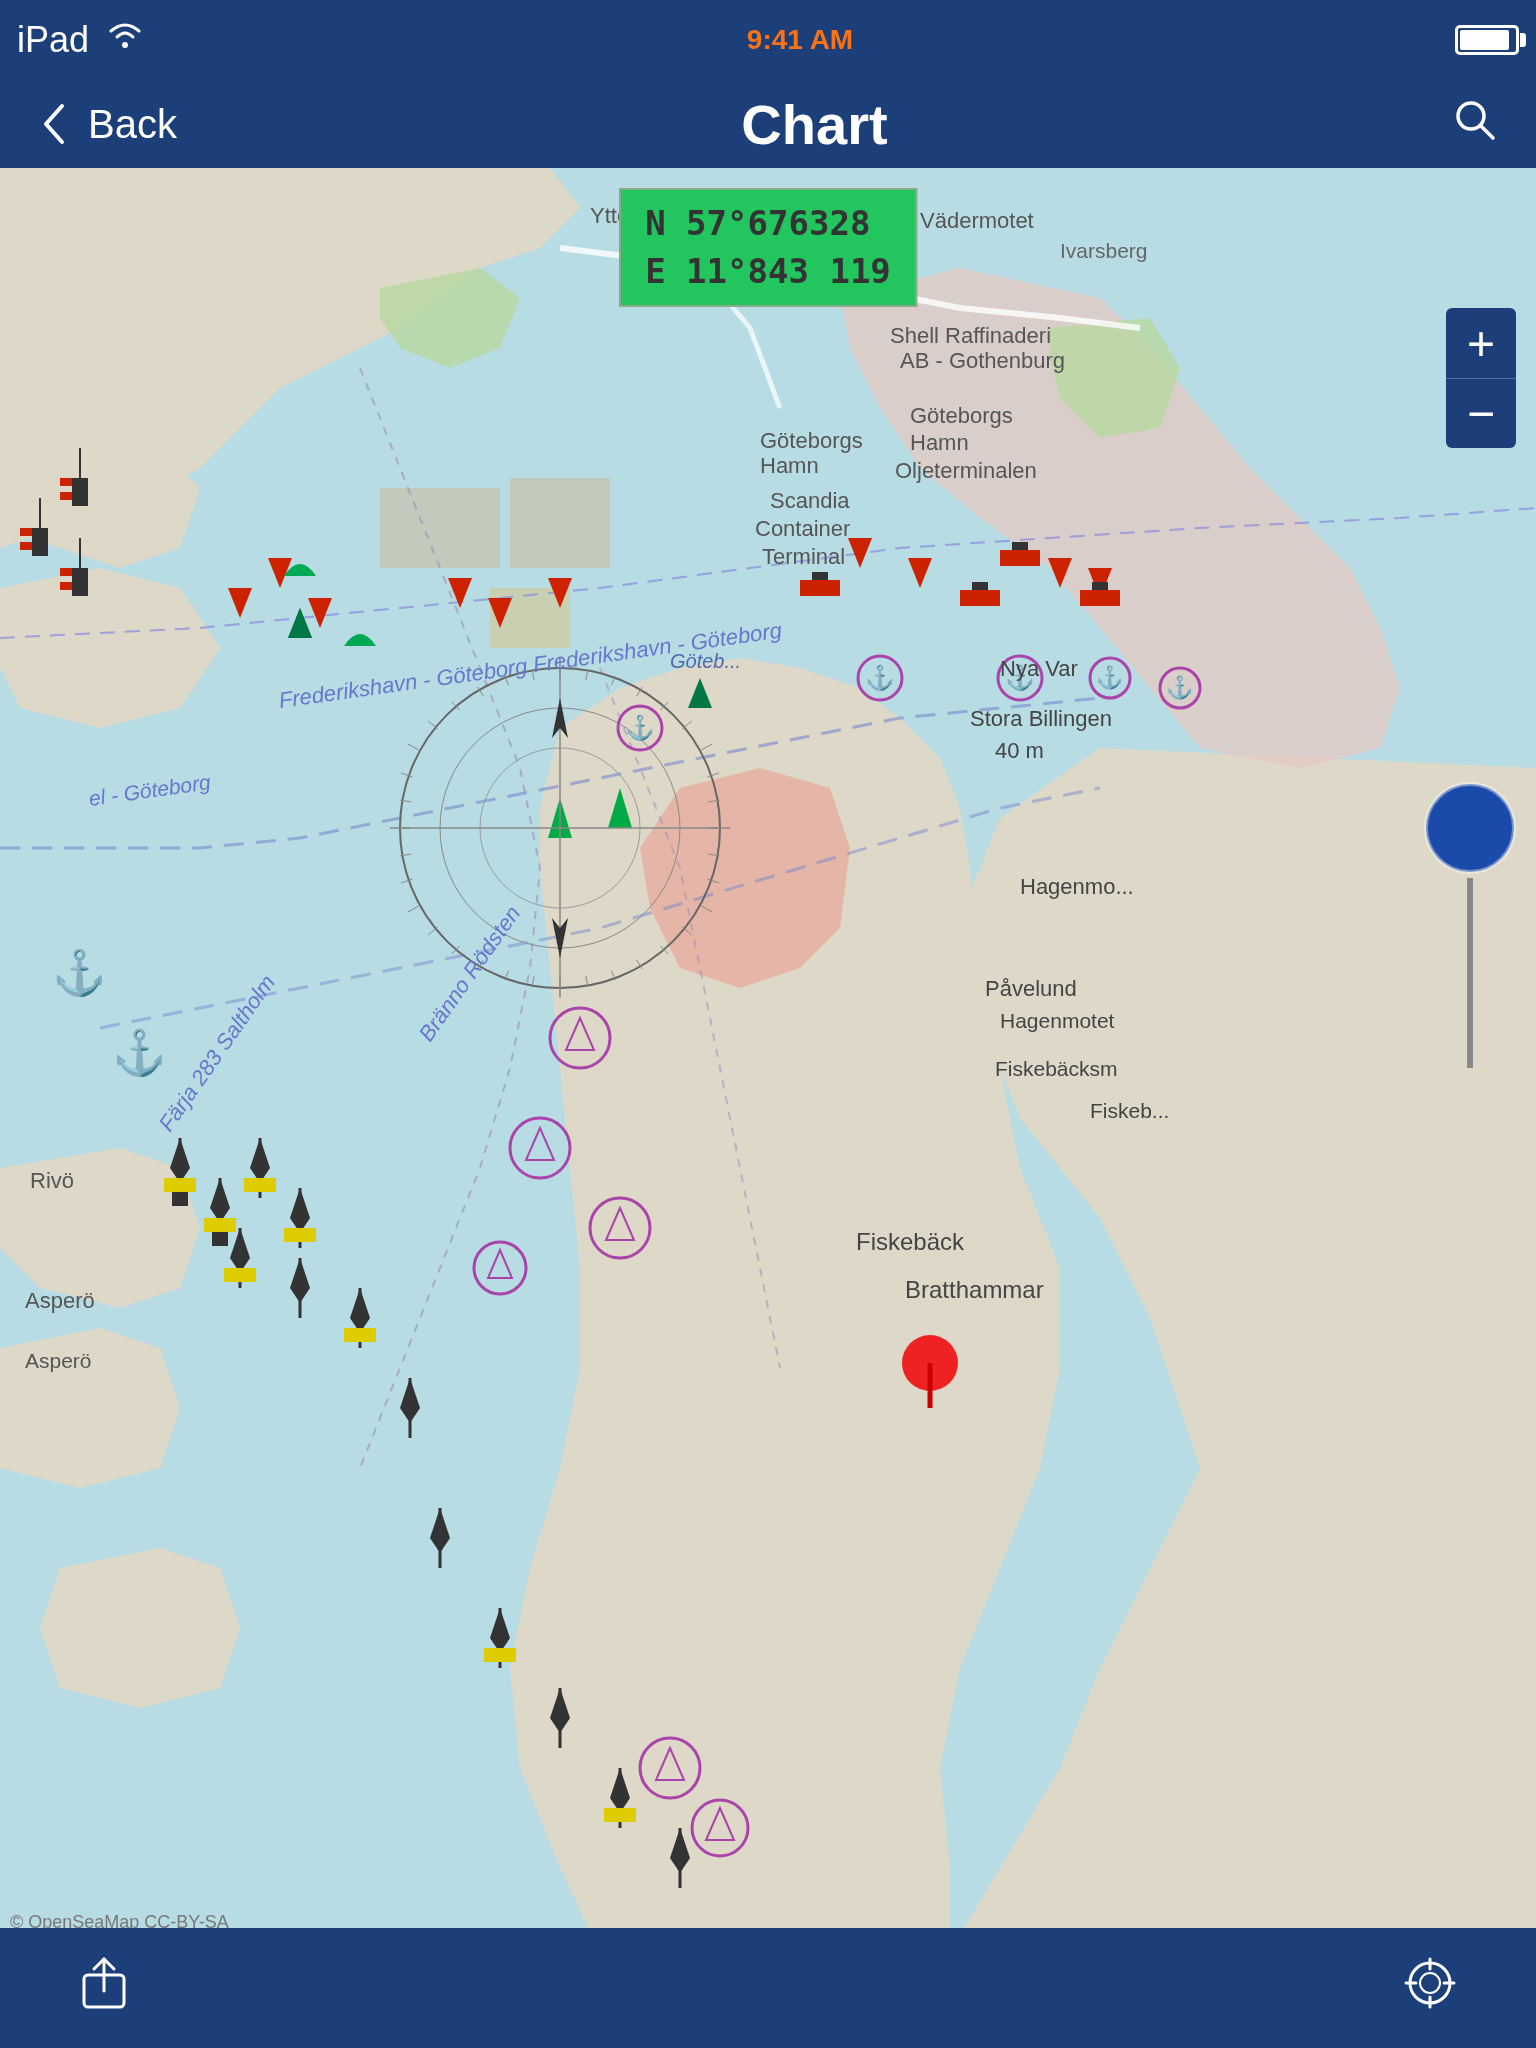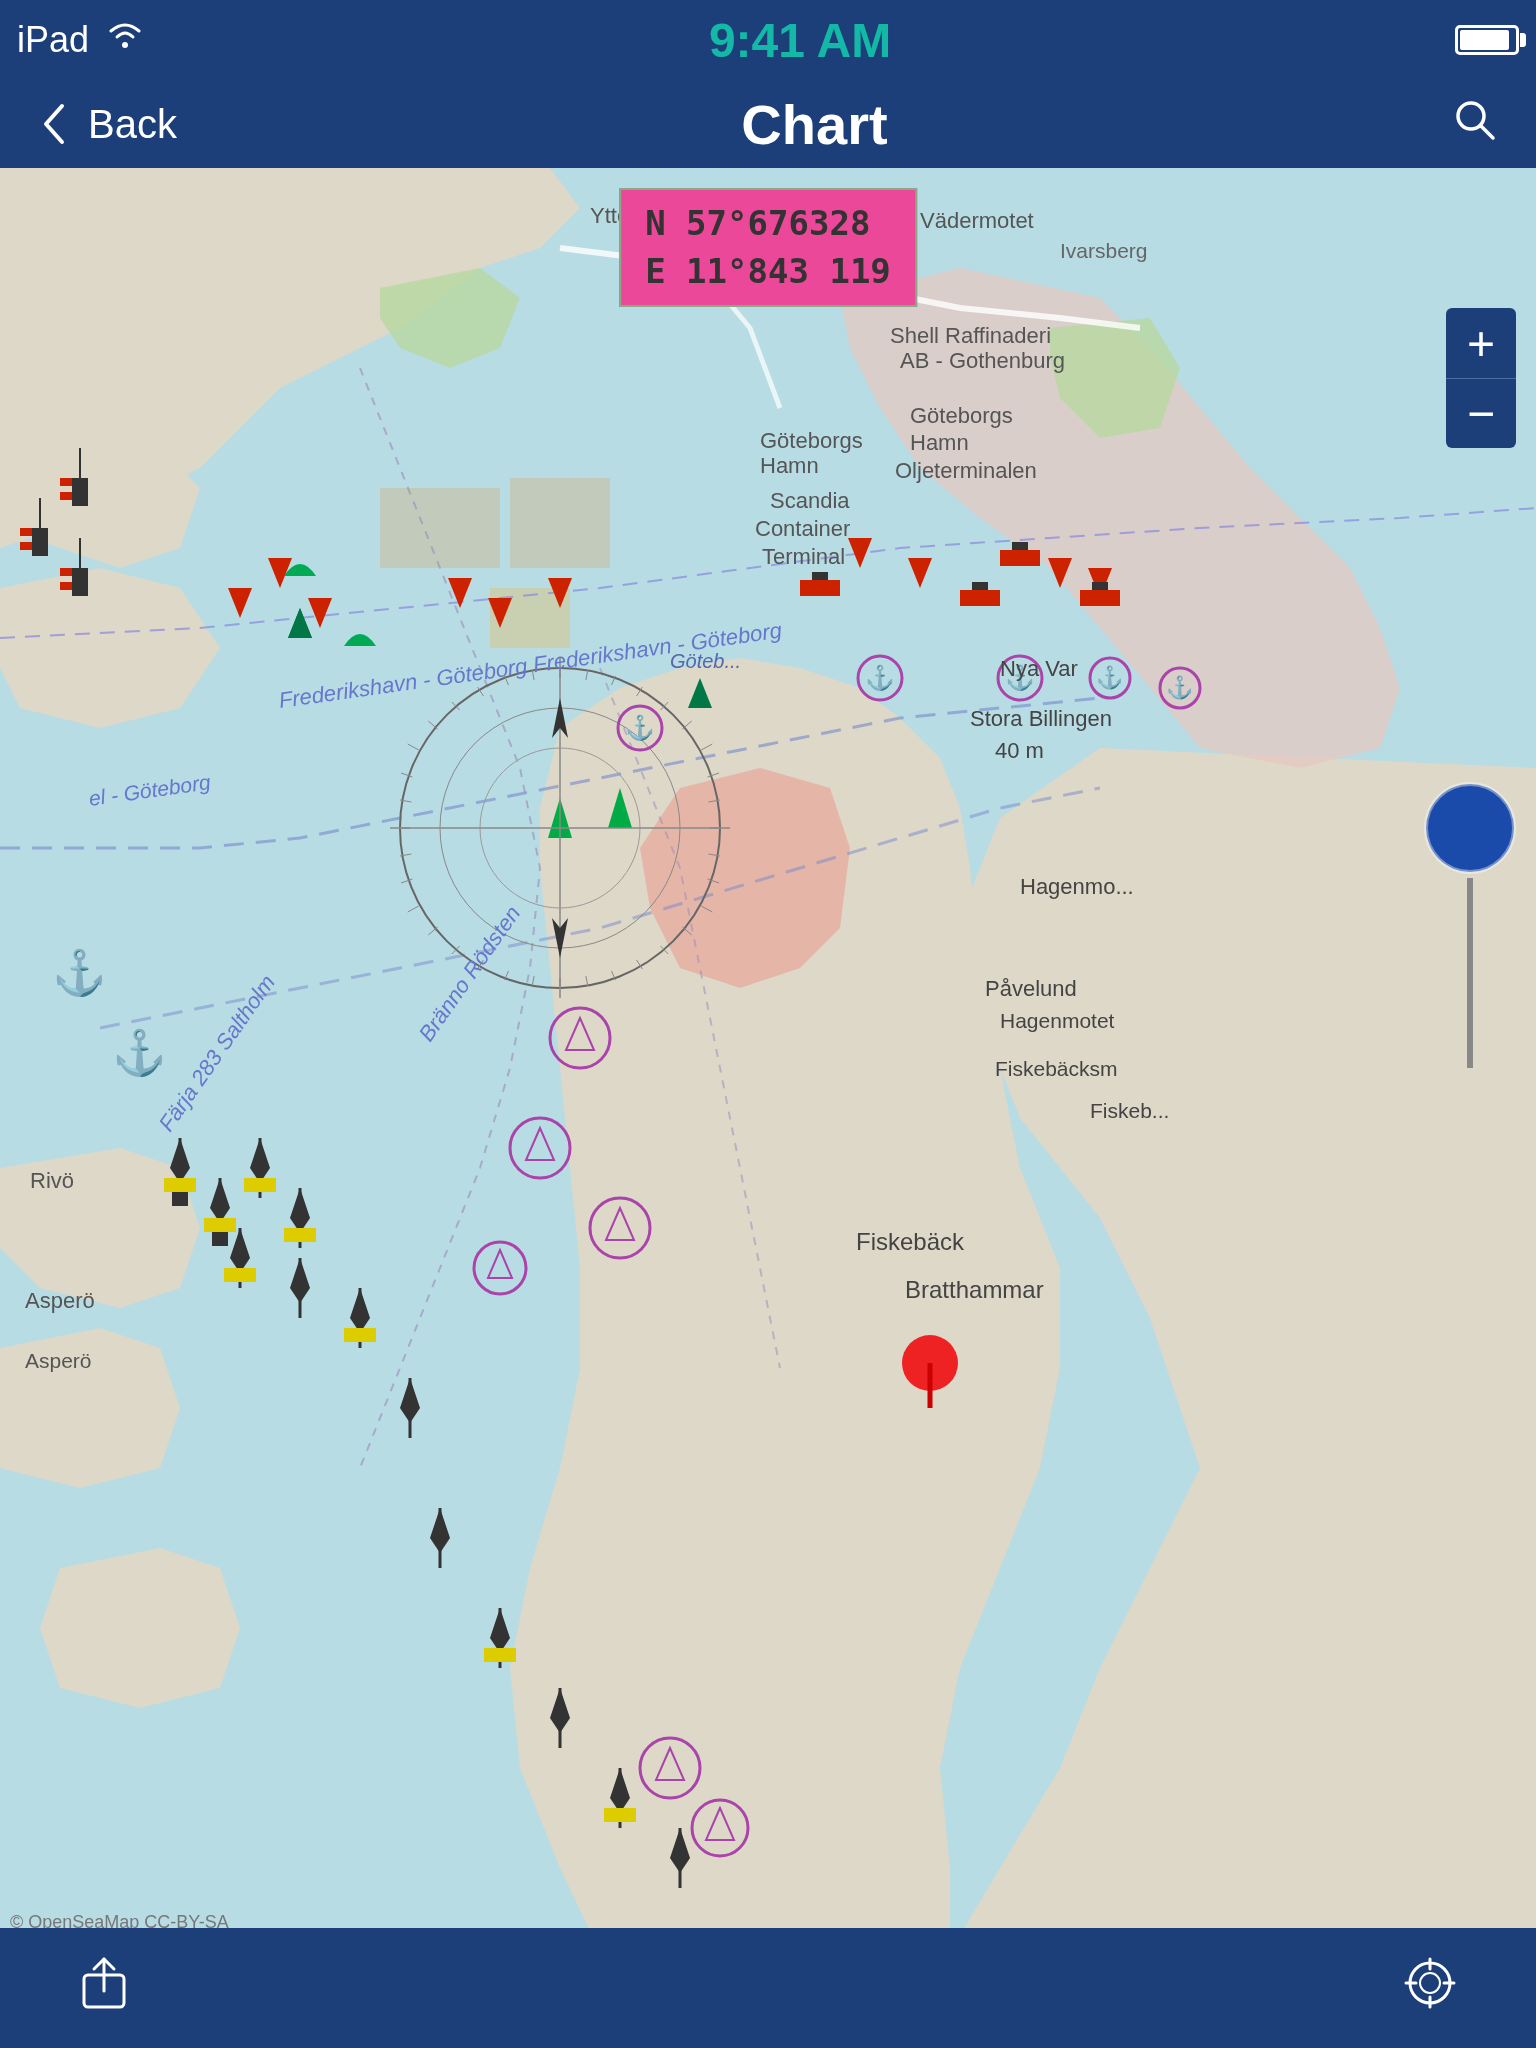--- a/index.html
+++ b/index.html
@@ -26,22 +26,22 @@
     }
     .status-left {
       display: flex;
       align-items: center;
       gap: 16px;
       color: white;
       font-size: 36px;
       font-weight: 500;
     }
     .status-center {
-      color: #14b8a6;
-      font-size: 48px;
+      color: #f97316;
+      font-size: 28px;
       font-weight: 600;
     }
     .status-right {
       display: flex;
       align-items: center;
       gap: 16px;
     }
     .wifi-icon { color: white; font-size: 32px; }
     .battery-icon {
       width: 64px; height: 30px;
@@ -117,21 +117,21 @@
       width: 100%;
       height: 100%;
     }
 
     
     .coords-box {
       position: absolute;
       top: 20px;
       left: 50%;
       transform: translateX(-50%);
-      background: #ec4899;
+      background: #22c55e;
       border: 2px solid #88aa88;
       padding: 10px 24px;
       font-family: monospace;
       font-size: 34px;
       font-weight: bold;
       color: #333;
       z-index: 50;
       line-height: 1.4;
     }
 

